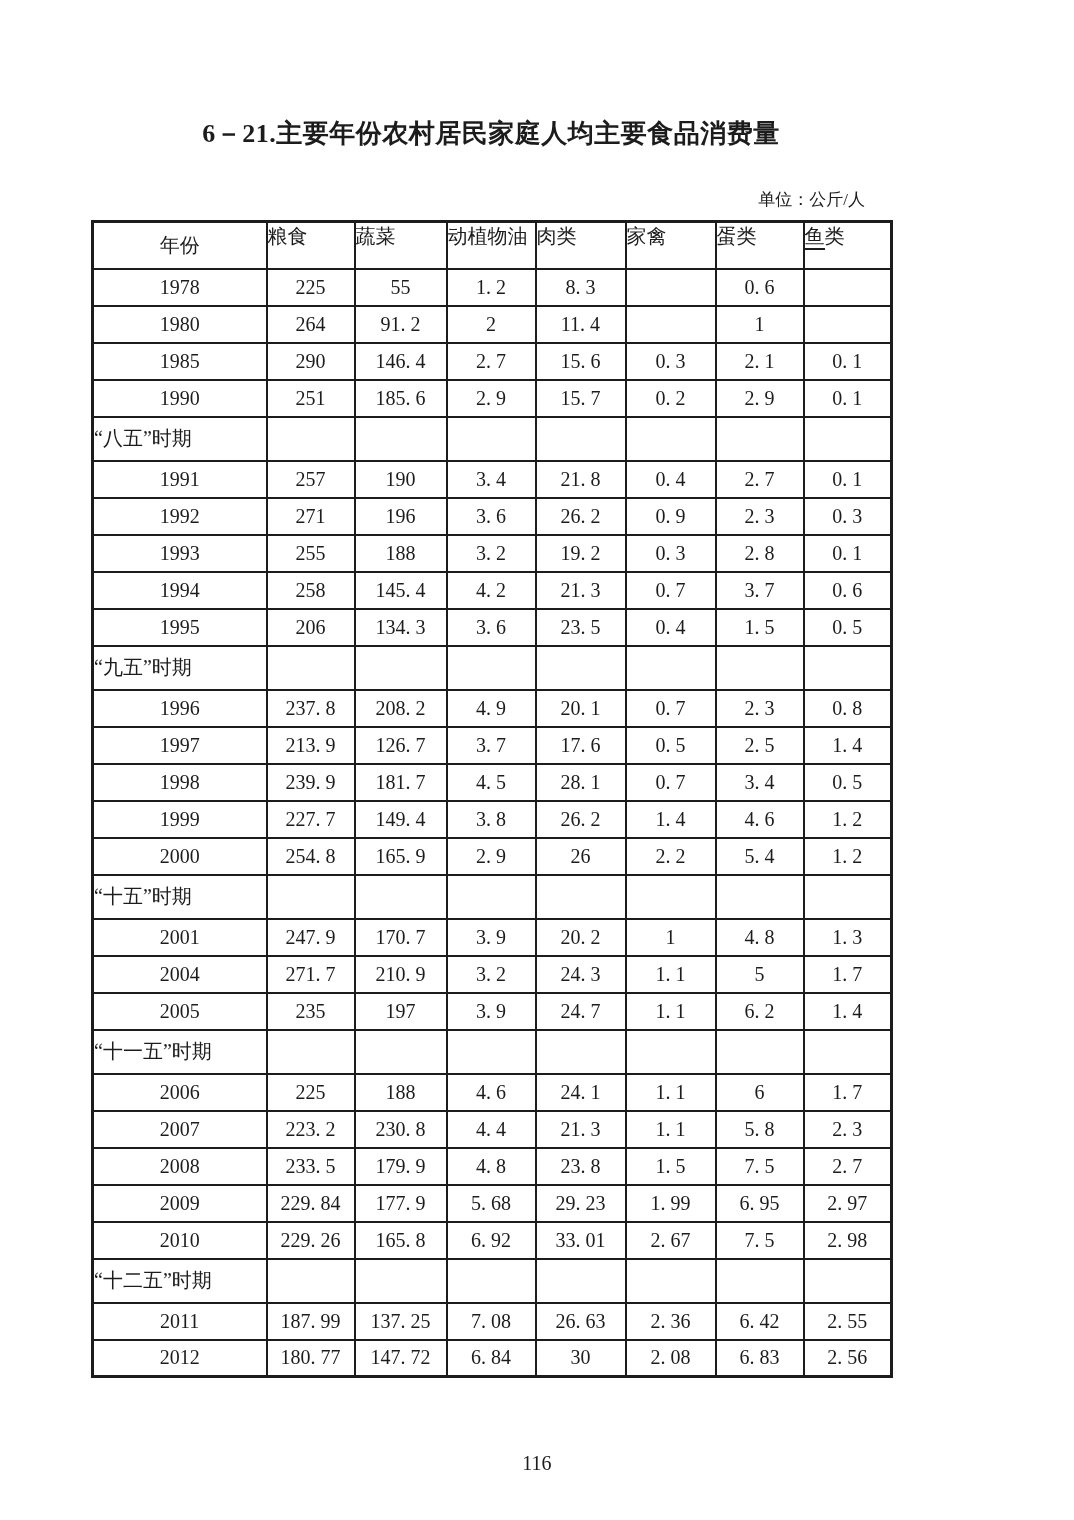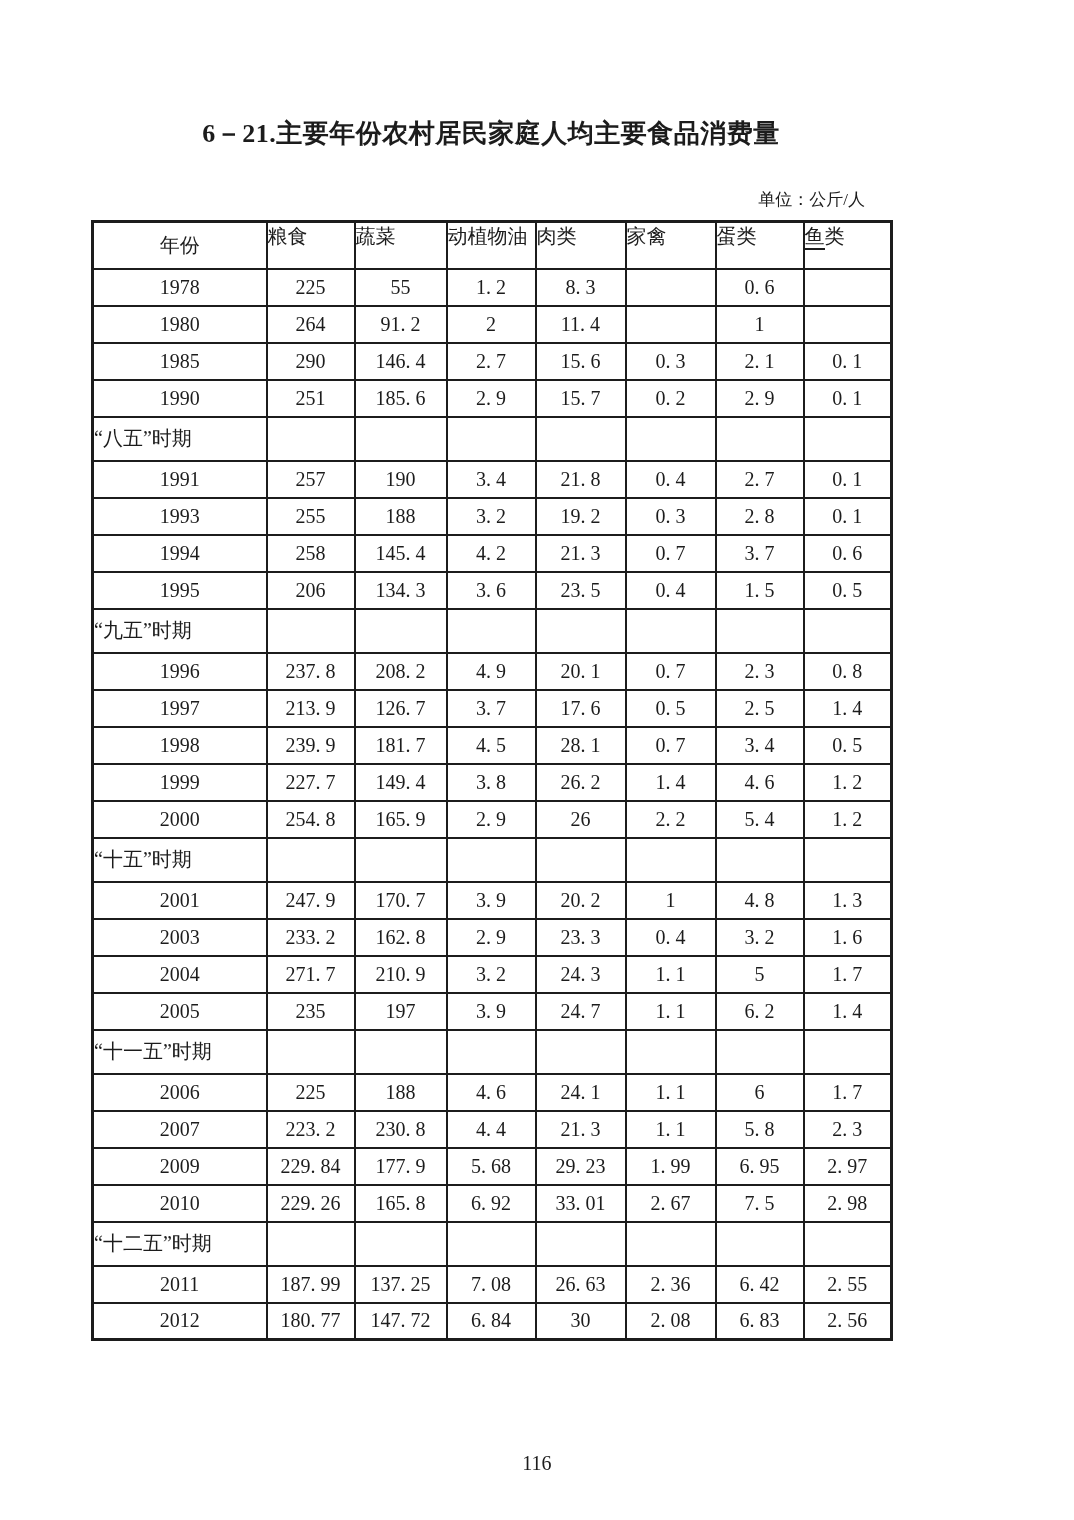--- a/index.html
+++ b/index.html
@@ -178,20 +178,30 @@
           <td class="year-cell">1991</td>
           <td class="value-cell">257</td>
           <td class="value-cell">190</td>
           <td class="value-cell">3. 4</td>
           <td class="value-cell">21. 8</td>
           <td class="value-cell">0. 4</td>
           <td class="value-cell">2. 7</td>
           <td class="value-cell">0. 1</td>
         </tr>
         <tr class="data-row">
+          <td class="year-cell">1992</td>
+          <td class="value-cell">271</td>
+          <td class="value-cell">196</td>
+          <td class="value-cell">3. 6</td>
+          <td class="value-cell">26. 2</td>
+          <td class="value-cell">0. 9</td>
+          <td class="value-cell">2. 3</td>
+          <td class="value-cell">0. 3</td>
+        </tr>
+        <tr class="data-row">
           <td class="year-cell">1993</td>
           <td class="value-cell">255</td>
           <td class="value-cell">188</td>
           <td class="value-cell">3. 2</td>
           <td class="value-cell">19. 2</td>
           <td class="value-cell">0. 3</td>
           <td class="value-cell">2. 8</td>
           <td class="value-cell">0. 1</td>
         </tr>
         <tr class="data-row">
@@ -288,30 +298,20 @@
           <td class="year-cell">2001</td>
           <td class="value-cell">247. 9</td>
           <td class="value-cell">170. 7</td>
           <td class="value-cell">3. 9</td>
           <td class="value-cell">20. 2</td>
           <td class="value-cell">1</td>
           <td class="value-cell">4. 8</td>
           <td class="value-cell">1. 3</td>
         </tr>
         <tr class="data-row">
-          <td class="year-cell">2003</td>
-          <td class="value-cell">233. 2</td>
-          <td class="value-cell">162. 8</td>
-          <td class="value-cell">2. 9</td>
-          <td class="value-cell">23. 3</td>
-          <td class="value-cell">0. 4</td>
-          <td class="value-cell">3. 2</td>
-          <td class="value-cell">1. 6</td>
-        </tr>
-        <tr class="data-row">
           <td class="year-cell">2004</td>
           <td class="value-cell">271. 7</td>
           <td class="value-cell">210. 9</td>
           <td class="value-cell">3. 2</td>
           <td class="value-cell">24. 3</td>
           <td class="value-cell">1. 1</td>
           <td class="value-cell">5</td>
           <td class="value-cell">1. 7</td>
         </tr>
         <tr class="data-row">
@@ -348,20 +348,30 @@
           <td class="year-cell">2007</td>
           <td class="value-cell">223. 2</td>
           <td class="value-cell">230. 8</td>
           <td class="value-cell">4. 4</td>
           <td class="value-cell">21. 3</td>
           <td class="value-cell">1. 1</td>
           <td class="value-cell">5. 8</td>
           <td class="value-cell">2. 3</td>
         </tr>
         <tr class="data-row">
+          <td class="year-cell">2008</td>
+          <td class="value-cell">233. 5</td>
+          <td class="value-cell">179. 9</td>
+          <td class="value-cell">4. 8</td>
+          <td class="value-cell">23. 8</td>
+          <td class="value-cell">1. 5</td>
+          <td class="value-cell">7. 5</td>
+          <td class="value-cell">2. 7</td>
+        </tr>
+        <tr class="data-row">
           <td class="year-cell">2009</td>
           <td class="value-cell">229. 84</td>
           <td class="value-cell">177. 9</td>
           <td class="value-cell">5. 68</td>
           <td class="value-cell">29. 23</td>
           <td class="value-cell">1. 99</td>
           <td class="value-cell">6. 95</td>
           <td class="value-cell">2. 97</td>
         </tr>
         <tr class="data-row">

